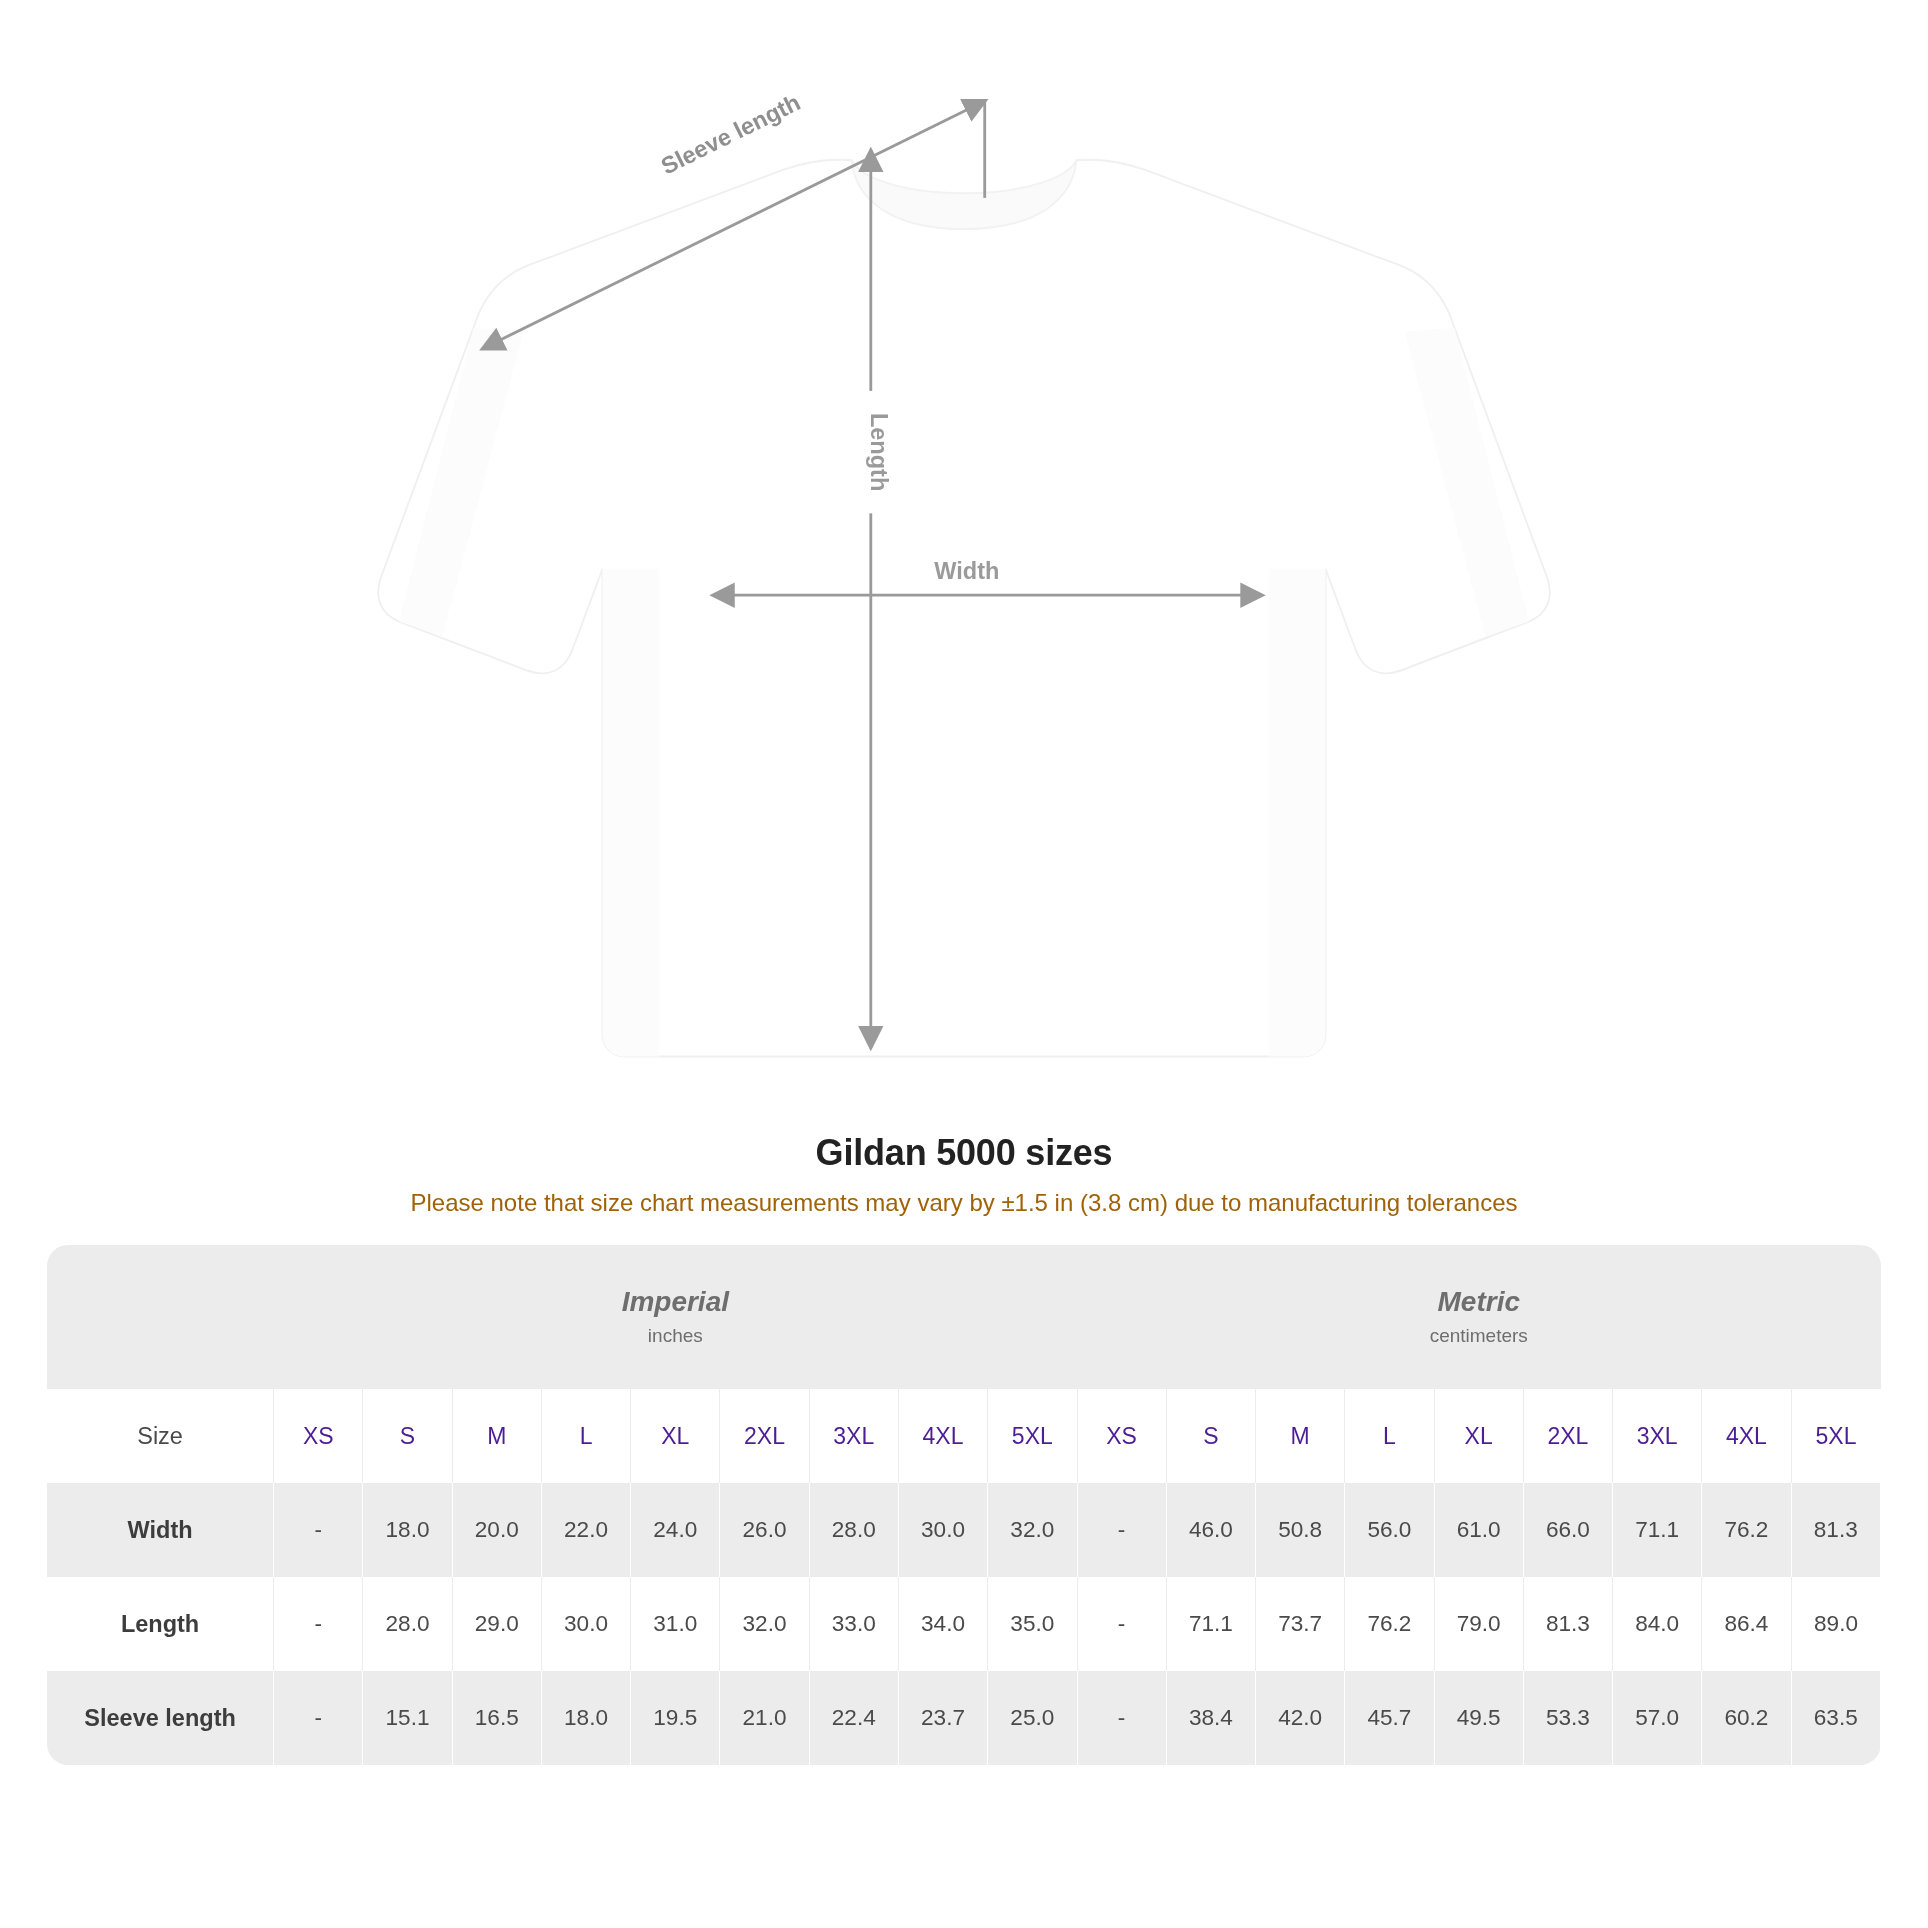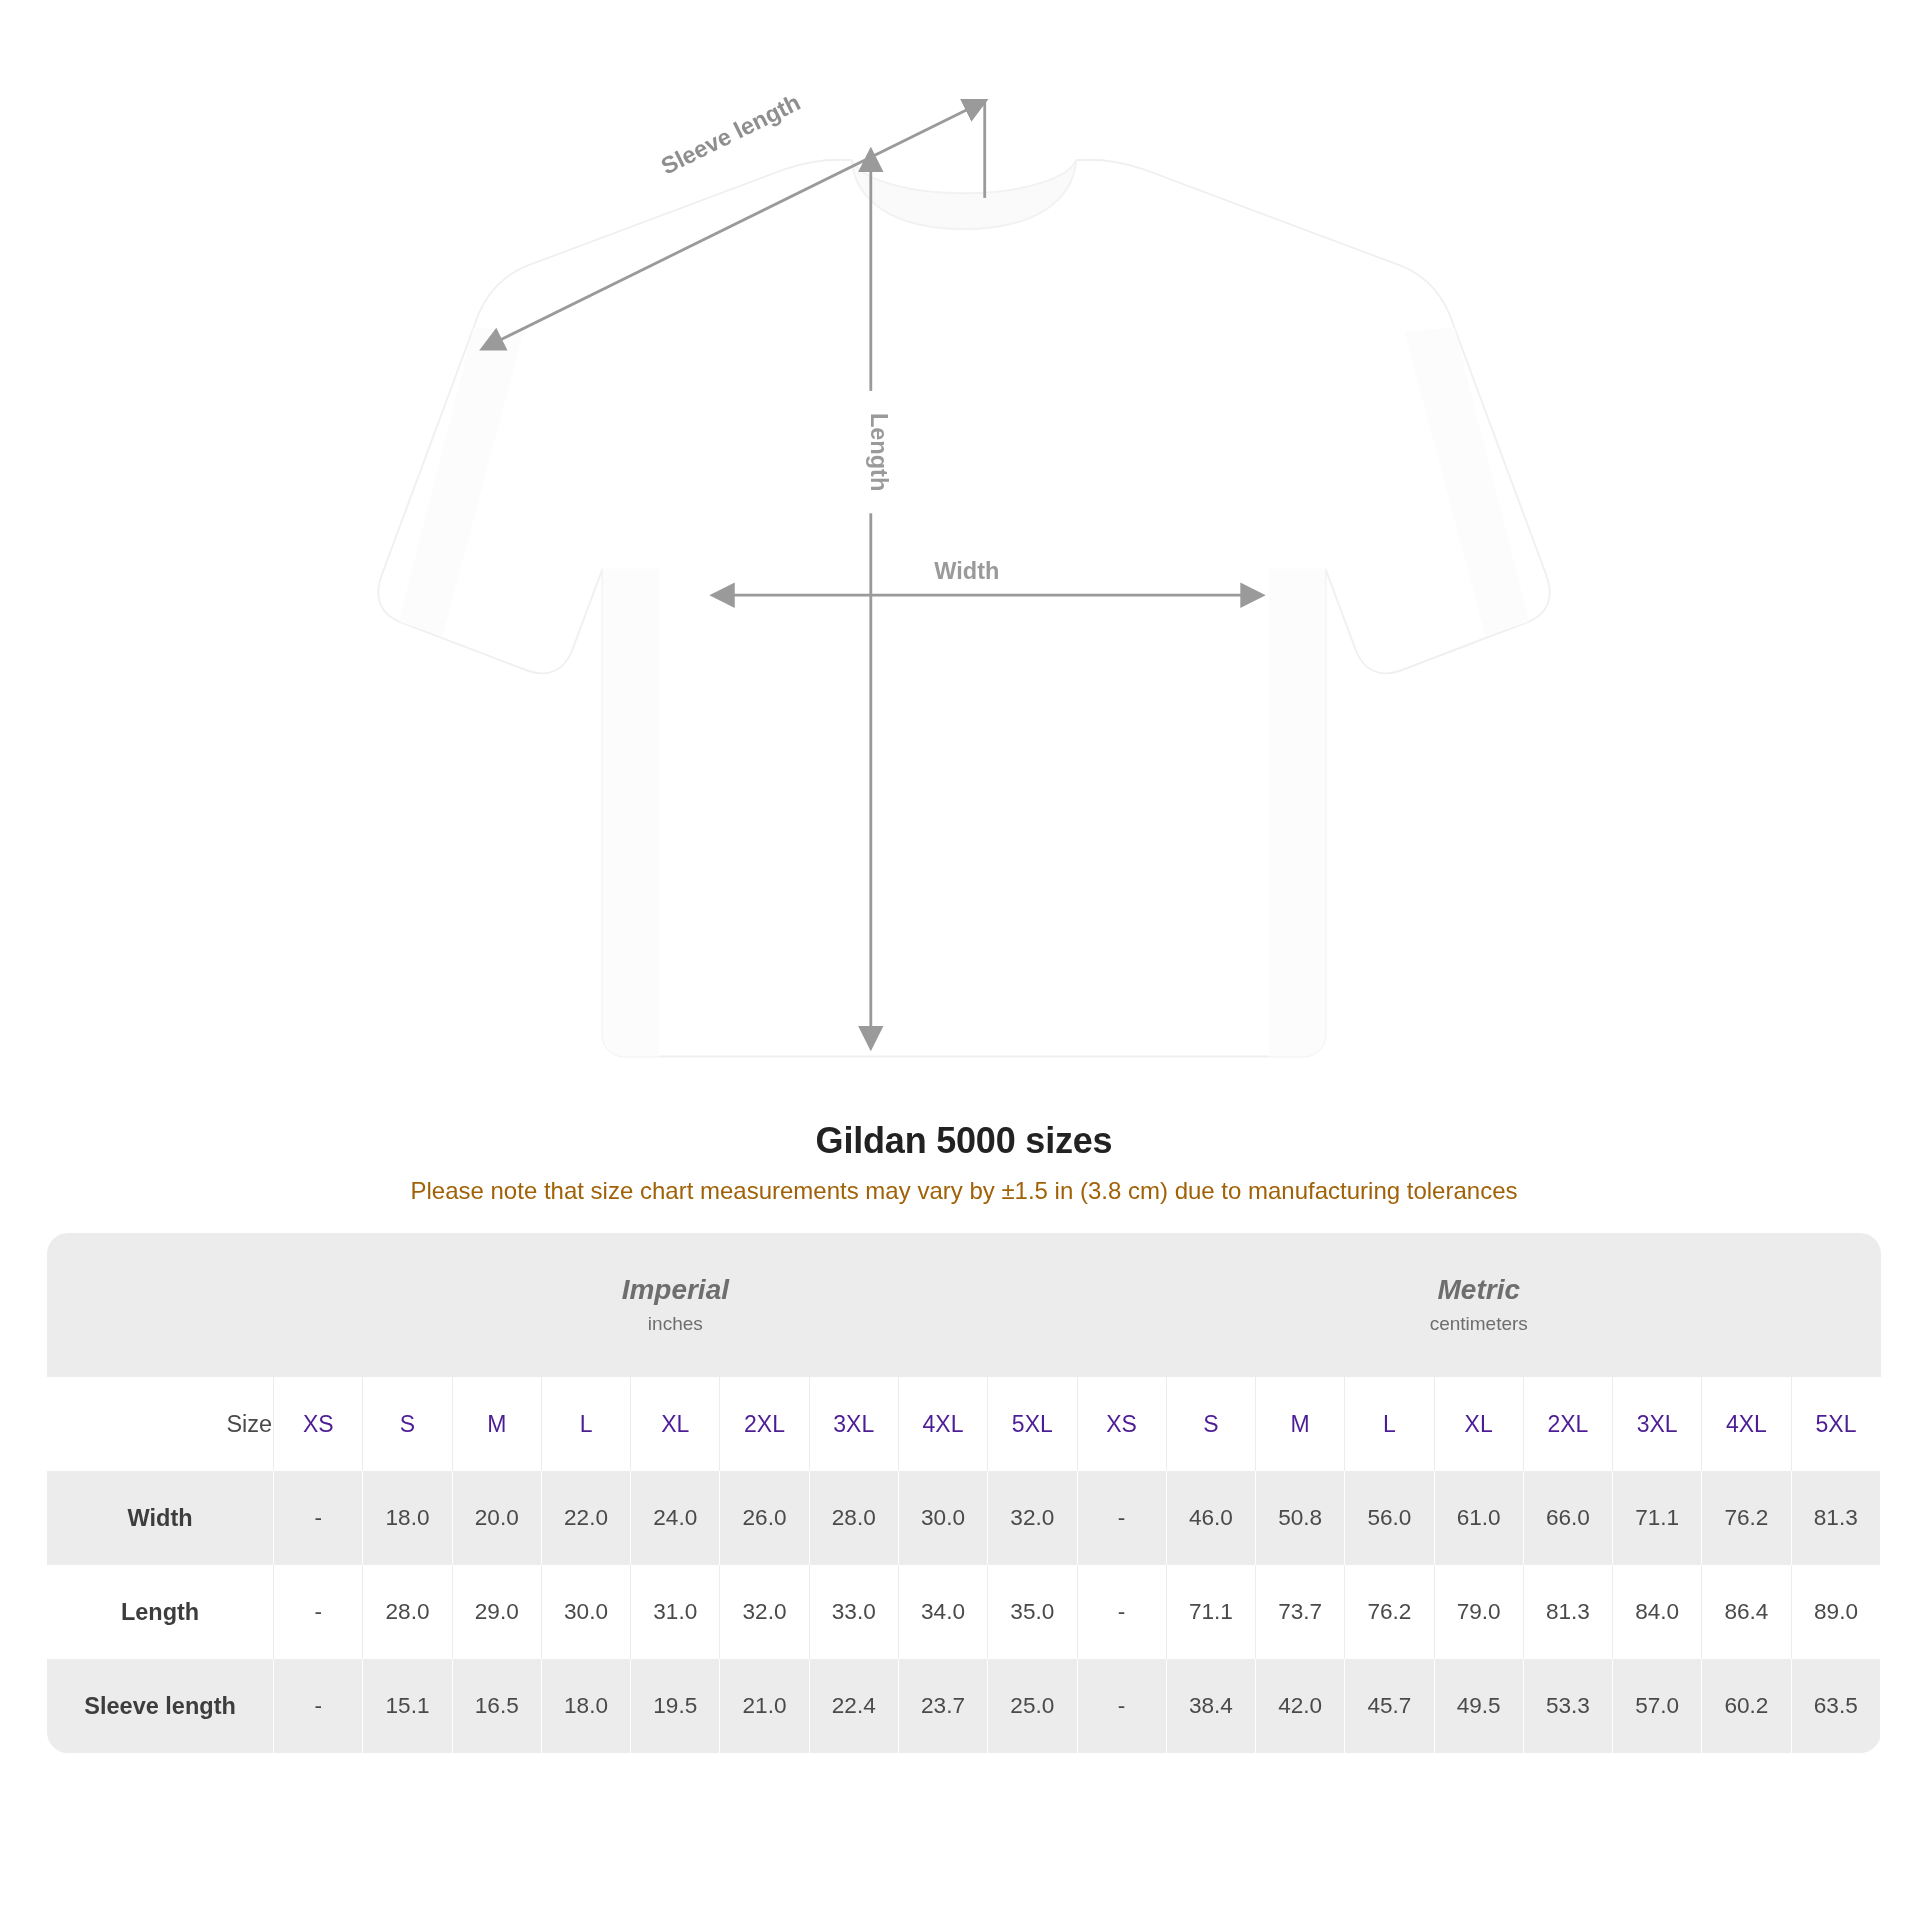--- a/index.html
+++ b/index.html
@@ -28,21 +28,21 @@
   }
   .shirt-svg {
     position: absolute;
     left: 0;
     top: 0;
   }
 
   
   .title-block {
     text-align: center;
-    margin-top: 4px;
+    margin-top: 16px;
   }
   .chart-title {
     font-size: 36px;
     font-weight: bold;
     color: #222222;
     letter-spacing: -0.2px;
   }
   .chart-note {
     font-size: 24px;
     color: #a16207;
@@ -97,21 +97,20 @@
     height: 92px;
     font-size: 23px;
     font-weight: bold;
     color: #4c1d95;
     border-right: 1.9px solid #ececec;
   }
   .size-row td:last-child { border-right: none; }
   .size-row td.rowlabel {
     font-size: 23.5px;
     color: #4a4a4a;
-    text-align: right;
   }
 
   
   .data-row td {
     height: 92px;
     font-size: 22.6px;
     color: #4a4a4a;
     border-right: 1.9px solid #ffffff;
   }
   .data-row td:last-child { border-right: none; }

